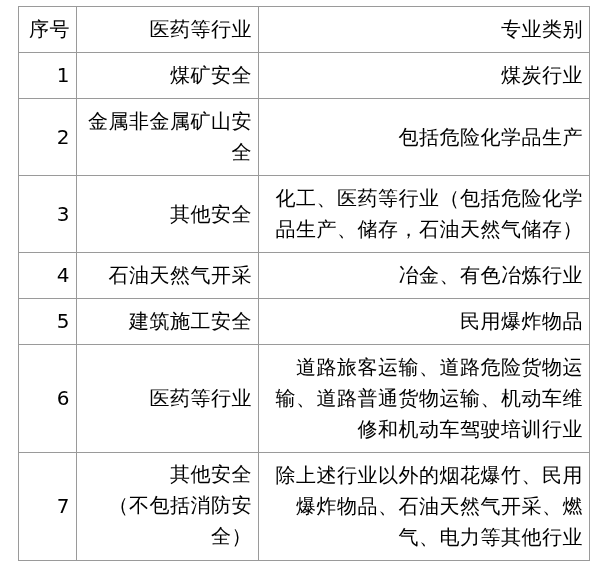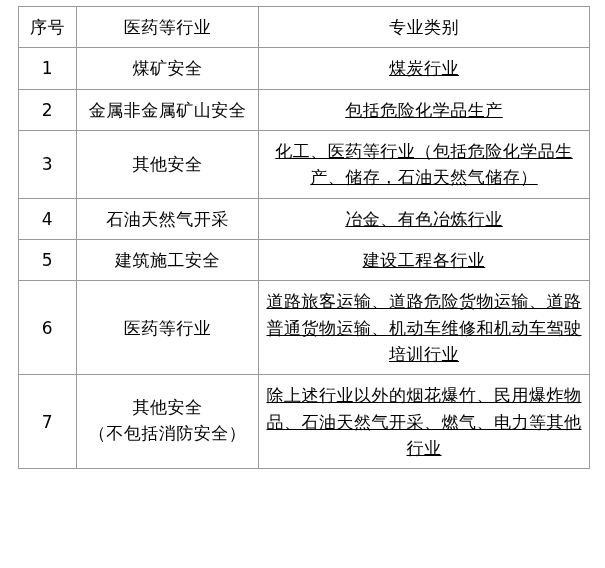--- a/index.html
+++ b/index.html
@@ -19,36 +19,35 @@
     box-sizing: border-box;
   }
   table.spec-table {
     border-collapse: collapse;
     table-layout: fixed;
     width: 571px;
     background: #ffffff;
   }
   table.spec-table td {
     border: 1px solid #9a9a9a;
-    text-align: center;
+    text-align: right;
     vertical-align: middle;
-    font-size: 17px;
+    font-size: 20px;
     line-height: 1.55;
     padding: 7px 6px;
     letter-spacing: 0.5px;
   }
   col.c-no { width: 58px; }
   col.c-cat { width: 182px; }
   col.c-ind { width: 331px; }
 
   td.cell-industry {
     text-align: center;
     padding-left: 10px;
     padding-right: 10px;
-    text-decoration: underline;
   }
   .cat-two-line {
     display: block;
     font-family: Liberation Mono, monospace;
   }
 </style>
 </head>
 <body>
 
 <div id="table-wrap">
@@ -85,21 +84,21 @@
 
       <tr>
         <td>4</td>
         <td>石油天然气开采</td>
         <td class="cell-industry">冶金、有色冶炼行业</td>
       </tr>
 
       <tr>
         <td>5</td>
         <td>建筑施工安全</td>
-        <td class="cell-industry">建设工程各行业</td>
+        <td class="cell-industry">民用爆炸物品</td>
       </tr>
 
       <tr>
         <td>6</td>
         <td>医药等行业</td>
         <td class="cell-industry">道路旅客运输、道路危险货物运输、道路普通货物运输、机动车维修和机动车驾驶培训行业</td>
       </tr>
 
       <tr>
         <td>7</td>

